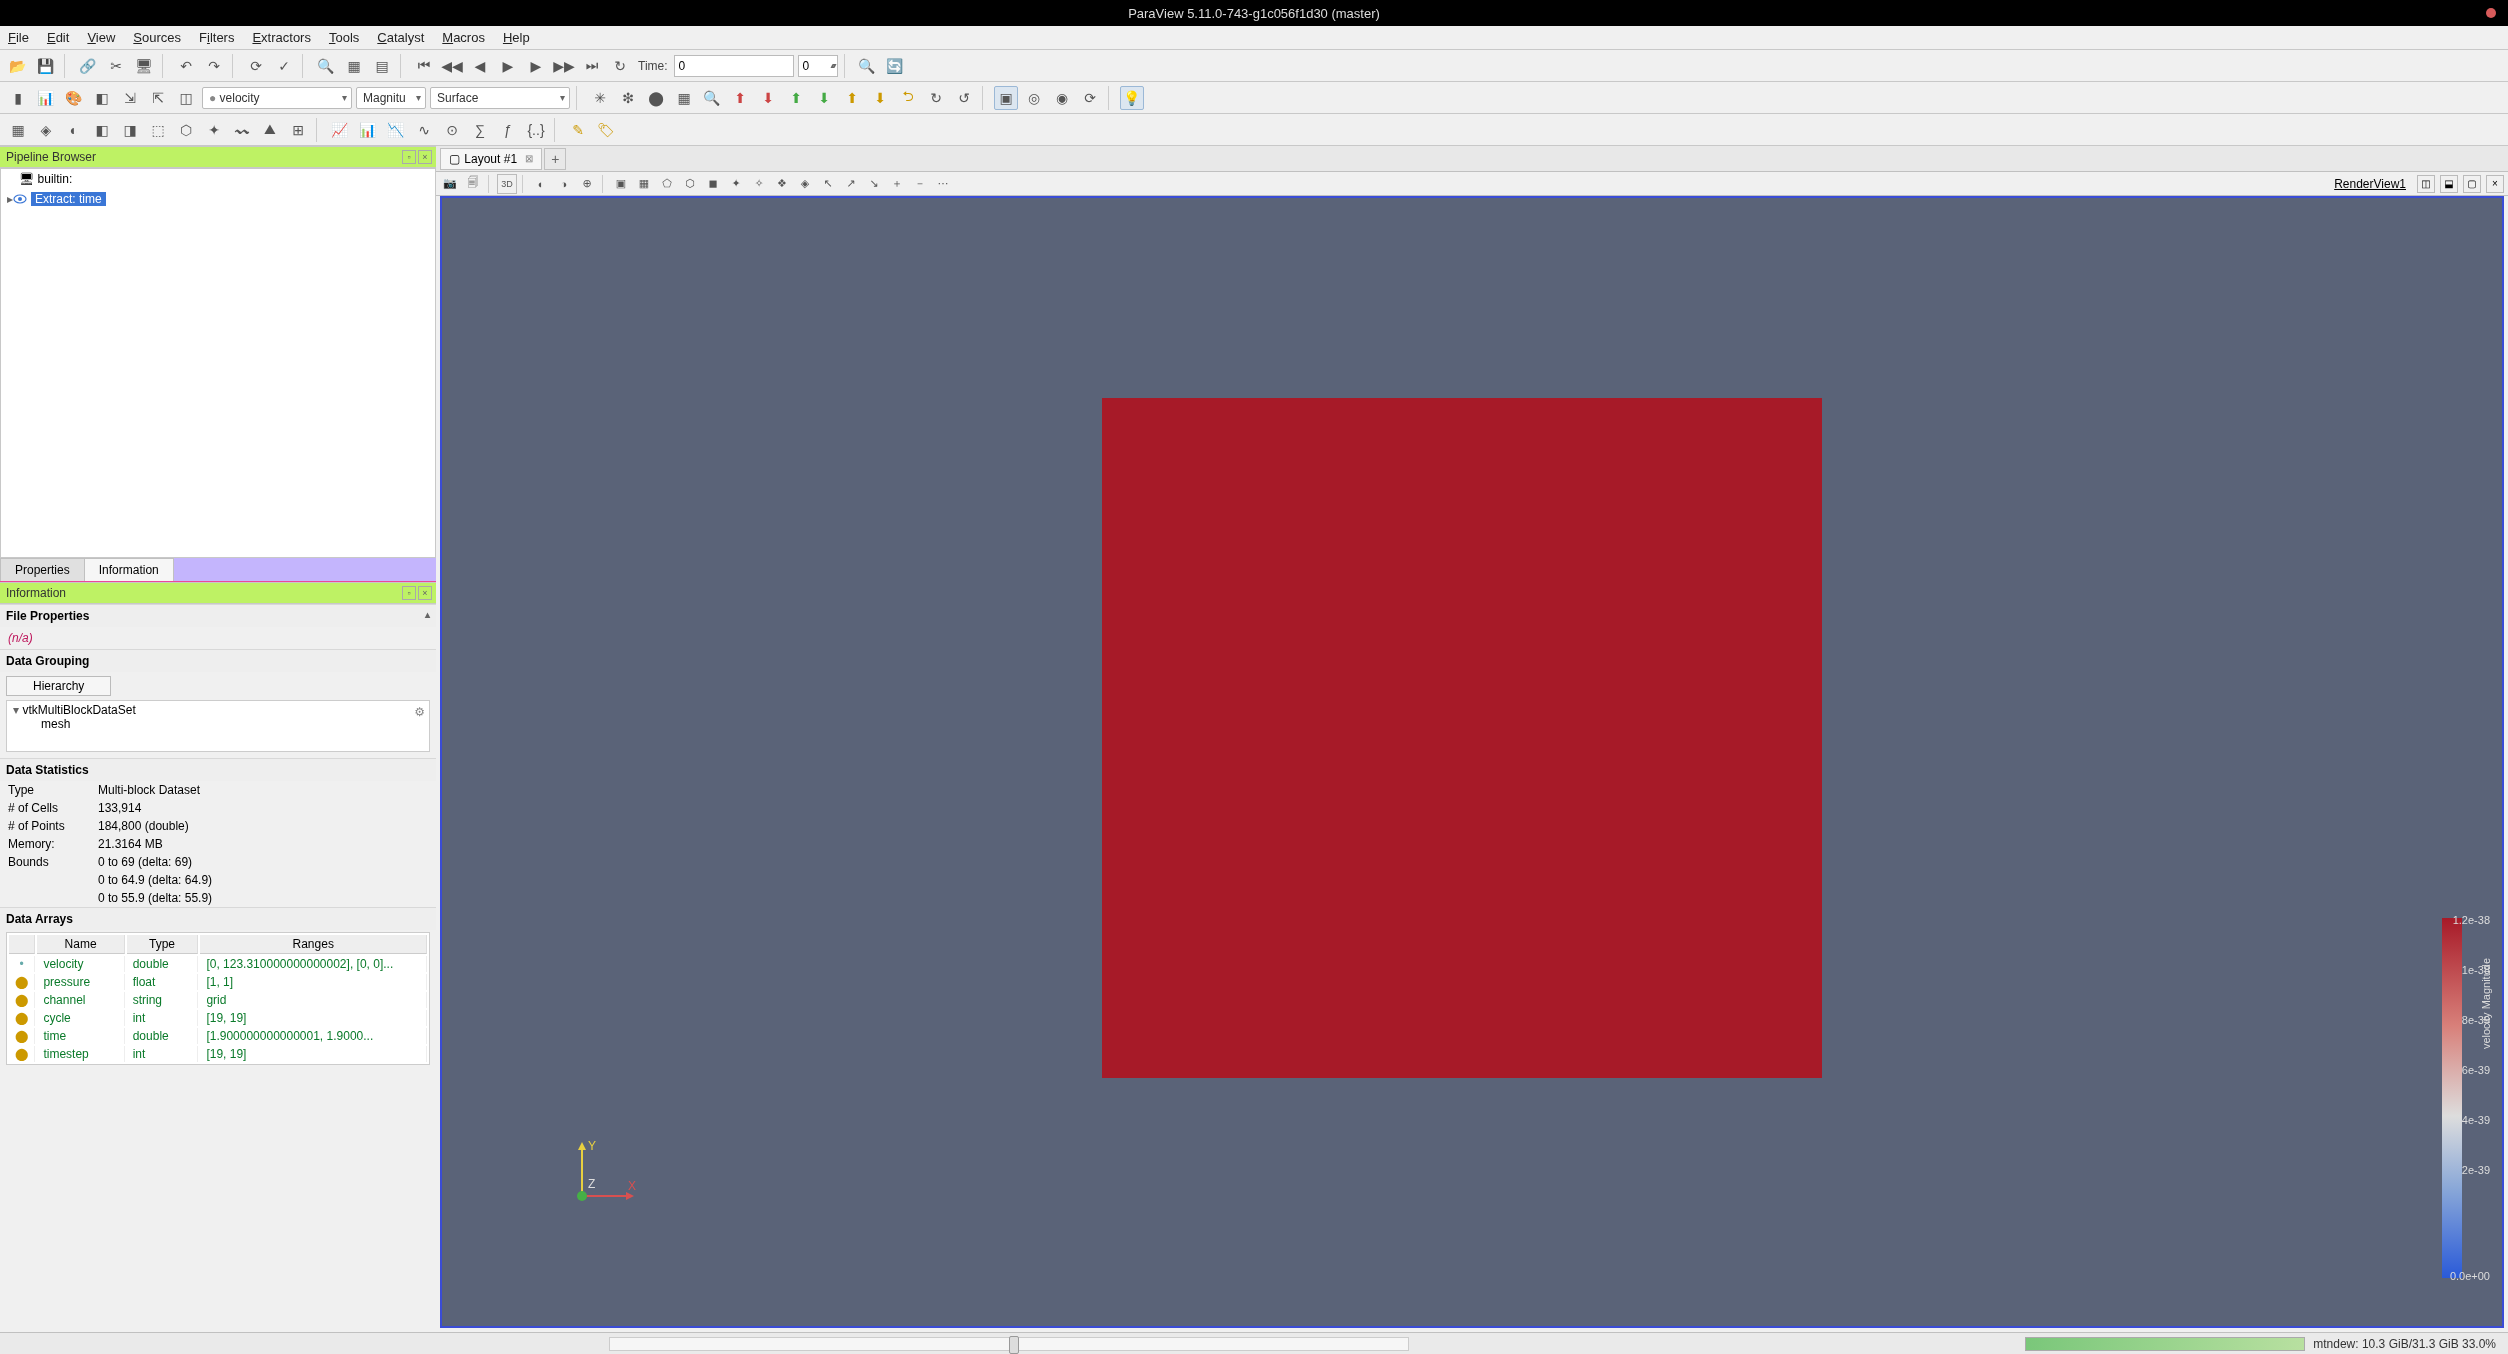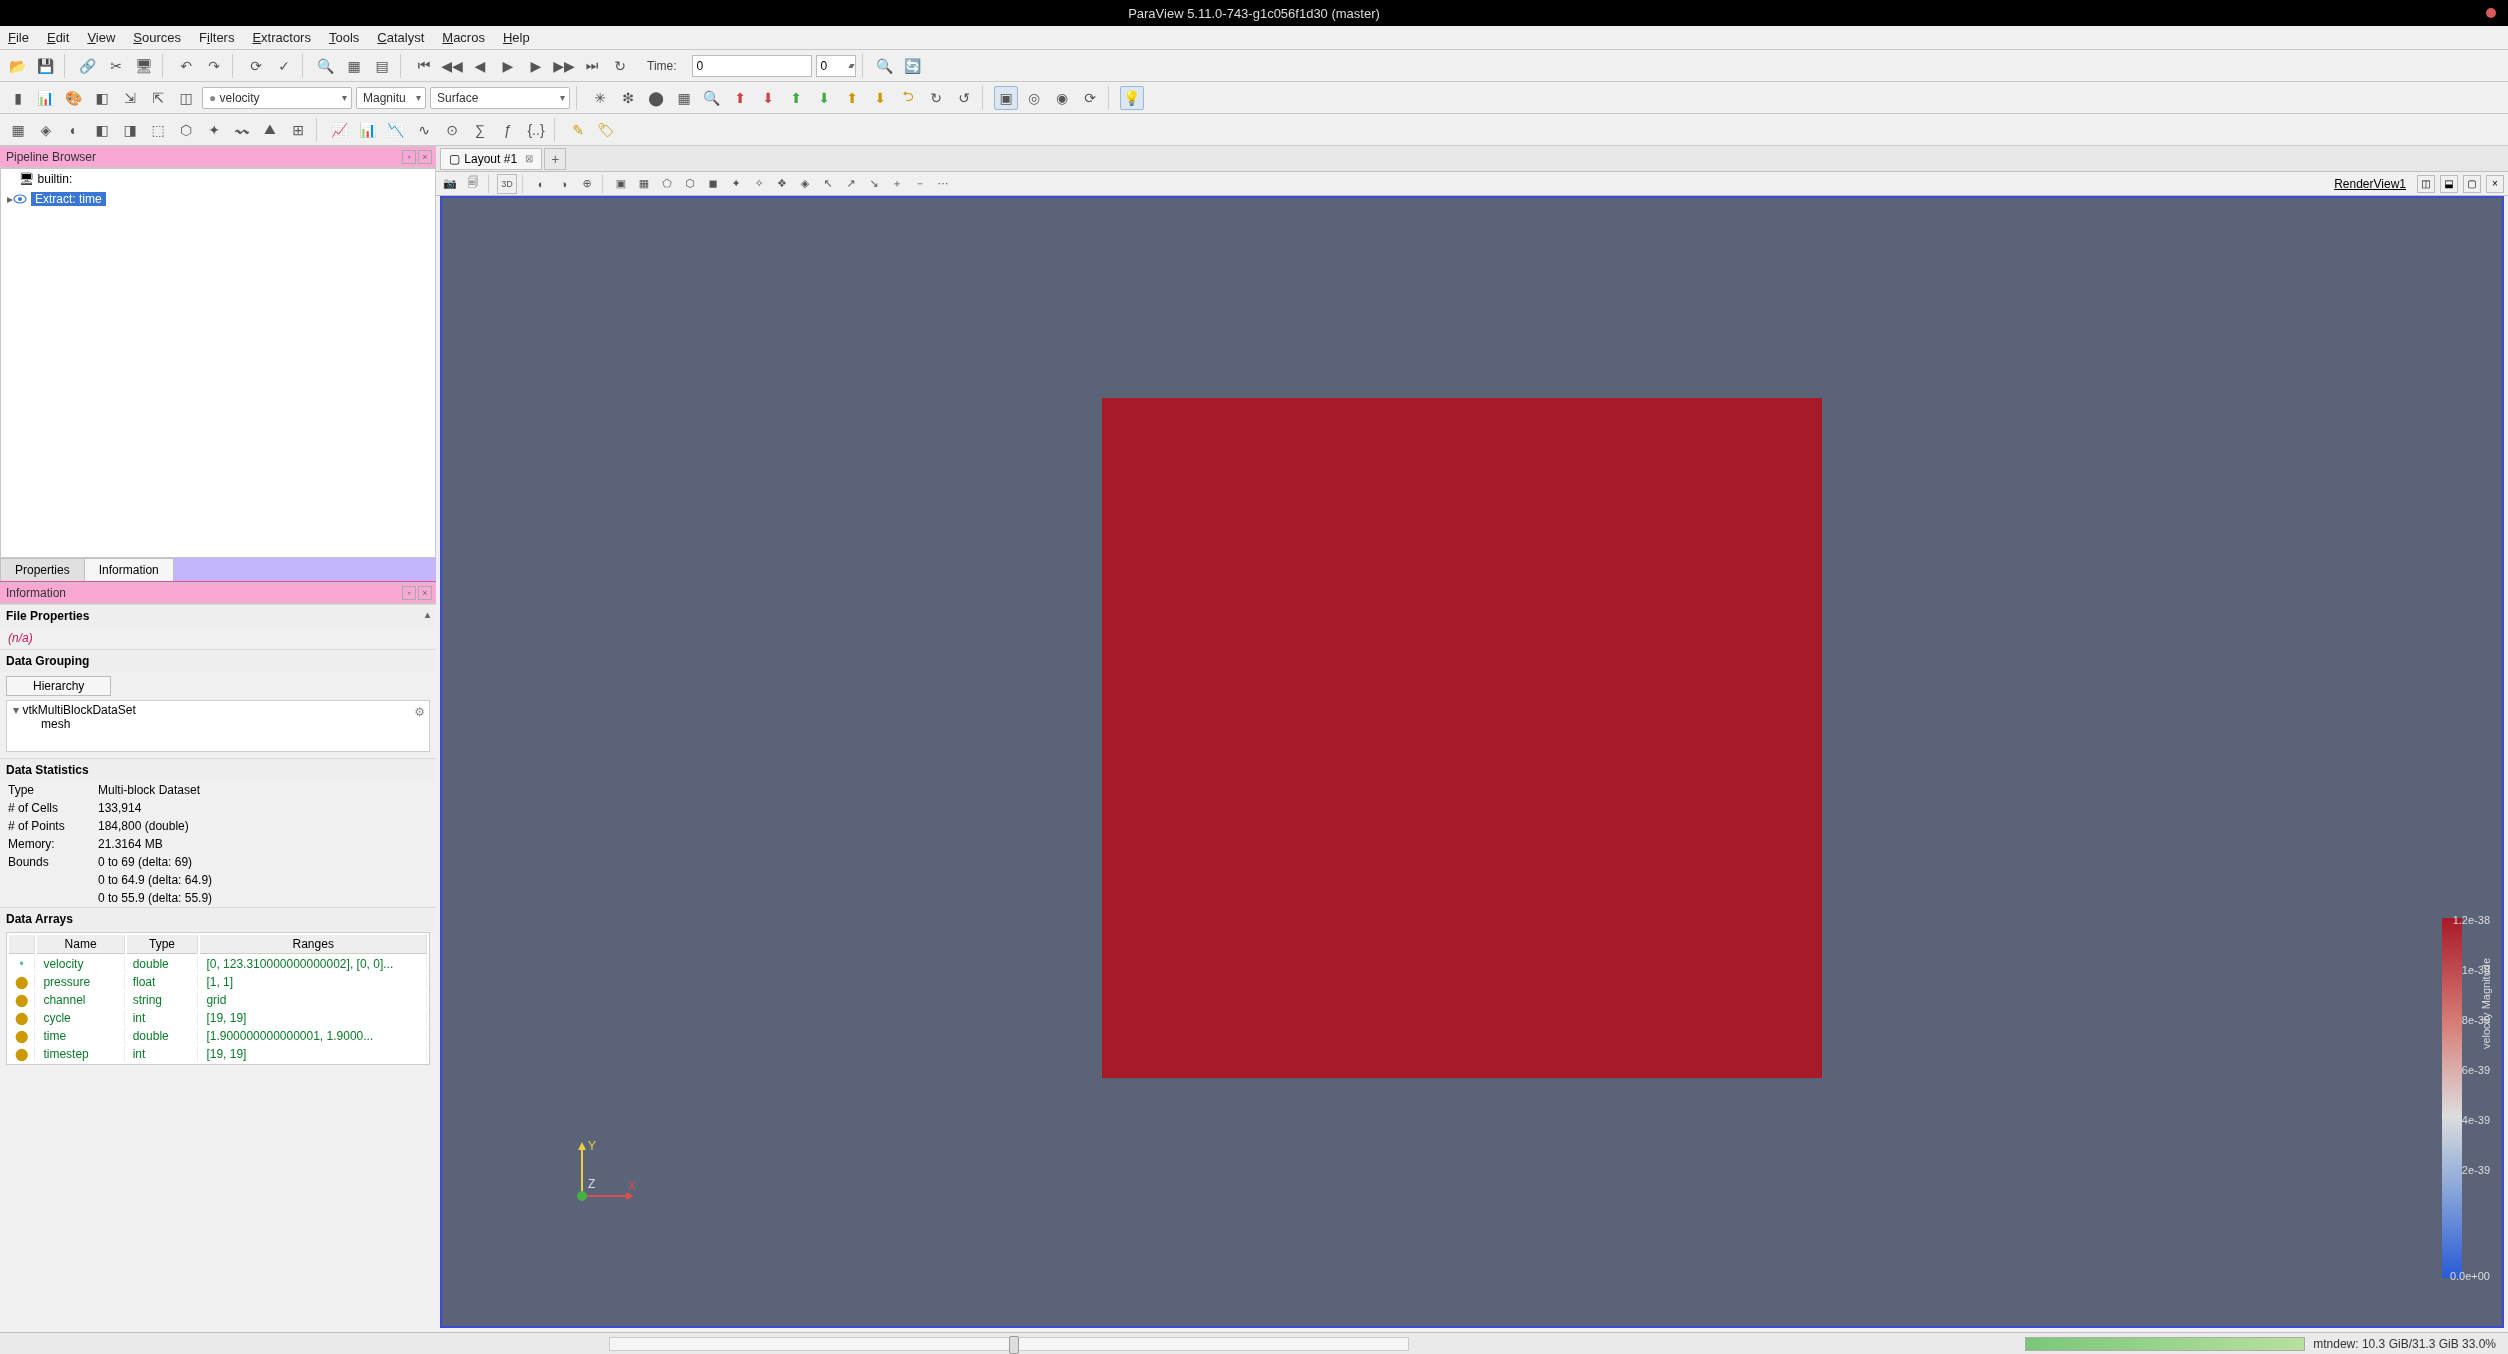--- a/index.html
+++ b/index.html
@@ -8,27 +8,27 @@
 .titlebar .dot { position: absolute; right: 12px; top: 8px; width: 10px; height: 10px; background: #d85b5b; border-radius: 50%; }
 .menubar { height: 24px; background: #f0f0f0; border-bottom: 1px solid #c8c8c8; display: flex; align-items: center; padding: 0 8px; font-size: 13px; color: #222; }
 .menubar span { margin-right: 18px; cursor: default; }
 .menubar span u { text-decoration: underline; }
 .toolbar { height: 32px; background: #f0f0f0; border-bottom: 1px solid #c8c8c8; display: flex; align-items: center; padding: 0 6px; gap: 4px; }
 .tbicon { width: 24px; height: 24px; display: flex; align-items: center; justify-content: center; font-size: 14px; color: #555; border: 1px solid transparent; border-radius: 2px; }
 .tbicon.toggled { background:#dce6f0; border-color:#9bb8d6; }
 .tbsep { width: 6px; height: 24px; border-left: 1px solid #ccc; margin: 0 2px; }
 .tbcombo { height: 22px; border: 1px solid #bbb; background: #fff; font-size: 12px; padding: 0 18px 0 6px; display: flex; align-items: center; color: #333; position: relative; border-radius:2px; min-width:60px; }
 .tbcombo::after { content: "▾"; position: absolute; right: 4px; font-size: 10px; color: #666; }
-.tbtext { font-size: 12px; color: #444; margin: 0 11px; }
+.tbtext { font-size: 12px; color: #444; margin: 0 2px; }
 .tbinput { height: 22px; border: 1px solid #bbb; background: #fff; font-size: 12px; padding: 0 4px; width: 120px; }
 .tbspin { height:22px; width:40px; border:1px solid #bbb; background:#fff; font-size:12px; padding:0 4px; display:flex; align-items:center; position:relative;}
 .tbspin::after { content:"▴▾"; position:absolute; right:2px; font-size:8px; line-height:8px; color:#666; letter-spacing:-2px; }
 .main { display: flex; height: calc(100% - 26px - 24px - 32px - 32px - 32px - 22px); }
 .leftcol { width: 436px; display: flex; flex-direction: column; background: #f0f0f0; }
-.panelhead { height: 22px; background: #f9a8d4; border-bottom: 1px solid #c8c8c8; border-top: 1px solid #c8c8c8; display: flex; align-items: center; padding: 0 6px; font-size: 12px; color: #333; position: relative; text-align: center; }
+.panelhead { height: 22px; background: #bef264; border-bottom: 1px solid #c8c8c8; border-top: 1px solid #c8c8c8; display: flex; align-items: center; padding: 0 6px; font-size: 12px; color: #333; position: relative; text-align: center; }
 .panelhead .pctl { position: absolute; right: 4px; top: 3px; display: flex; gap: 2px; }
 .pctl span { width: 14px; height: 14px; border: 1px solid #aaa; font-size: 9px; display: flex; align-items: center; justify-content: center; color: #666; }
 .pipeline { flex: 0 0 390px; background: #fff; border: 1px solid #c8c8c8; margin: 0; overflow: auto; font-size: 12px; }
 .pipeline .row { display: flex; align-items: center; height: 20px; padding-left: 6px; }
 .pipeline .eye { width: 14px; height: 14px; margin-right: 4px; display:inline-block; }
 .tabs { display: flex; border-bottom: 1px solid #ec4899; background: #c4b5fd; }
 .tab { padding: 4px 14px; font-size: 12px; border: 1px solid #c0c0c0; border-bottom: none; background: #e0e0e0; margin-right: -1px; }
 .tab.active { background: #f6f6f6; }
 .infopanel { flex: 1; background: #f0f0f0; overflow: auto; font-size: 12px; }
 .section-h { font-weight: bold; padding: 4px 6px; background: #eee; border-top: 1px solid #d8d8d8; font-size: 12px; position:relative;}

